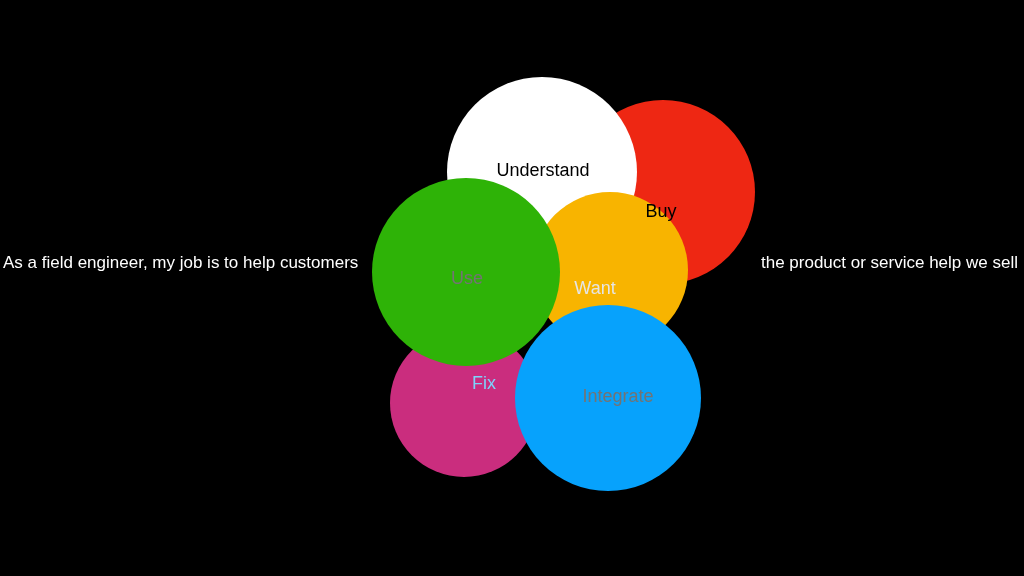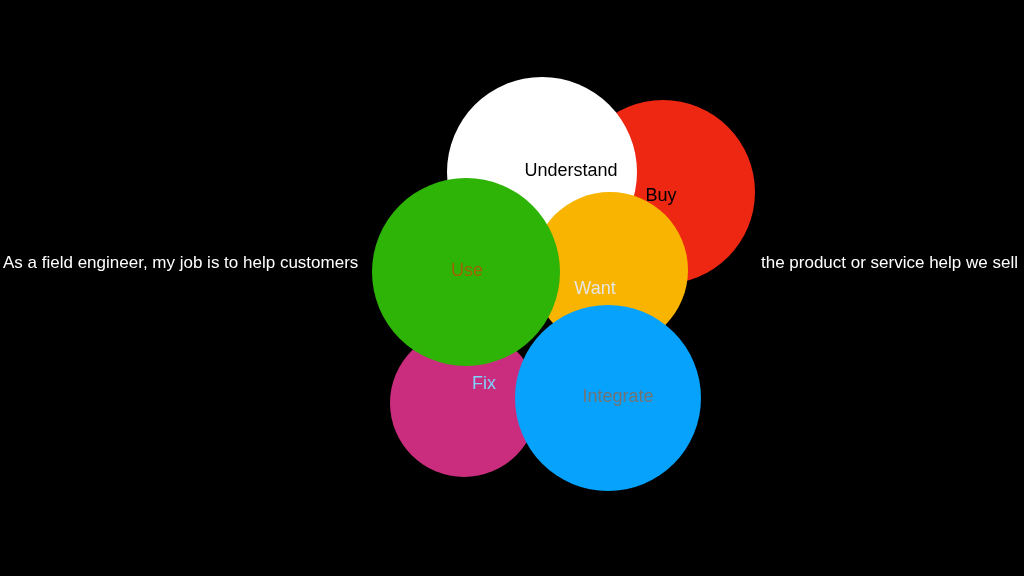--- a/index.html
+++ b/index.html
@@ -48,27 +48,27 @@
   }
 </style>
 </head>
 <body>
 
 <div class="stage">
   <div class="caption left">As a field engineer, my job is to help customers</div>
 
   <div id="venn">
       <div class="circle" style="left: 571px; top: 100px; width: 184px; height: 184px; background: rgb(238, 39, 19); z-index: 1;"></div>
-      <div class="circle-label" style="left: 661px; top: 196px; color: rgb(0, 0, 0);">Buy</div>
+      <div class="circle-label" style="left: 661px; top: 212px; color: rgb(0, 0, 0);">Buy</div>
       <div class="circle" style="left: 447px; top: 77px; width: 190px; height: 190px; background: rgb(255, 255, 255); z-index: 2;"></div>
-      <div class="circle-label" style="left: 543px; top: 171px; color: rgb(0, 0, 0); margin-left: 28px;">Understand</div>
+      <div class="circle-label" style="left: 543px; top: 171px; color: rgb(0, 0, 0);">Understand</div>
       <div class="circle" style="left: 532px; top: 192px; width: 156px; height: 156px; background: rgb(248, 180, 0); z-index: 3;"></div>
       <div class="circle-label" style="left: 595px; top: 289px; color: #e5e5e5;">Want</div>
       <div class="circle" style="left: 390px; top: 329px; width: 148px; height: 148px; background: rgb(202, 45, 126); z-index: 4;"></div>
       <div class="circle-label" style="left: 484px; top: 384px; color: #7dd3fc;">Fix</div>
       <div class="circle" style="left: 372px; top: 178px; width: 188px; height: 188px; background: rgb(46, 179, 7); z-index: 5;"></div>
-      <div class="circle-label" style="left: 467px; top: 271px; color: #a16207;">Use</div>
+      <div class="circle-label" style="left: 467px; top: 279px; color: #737373;">Use</div>
       <div class="circle" style="left: 515px; top: 305px; width: 186px; height: 186px; background: rgb(7, 162, 252); z-index: 6;"></div>
       <div class="circle-label" style="left: 618px; top: 397px; color: #737373;">Integrate</div>
     </div>
 
   <div class="caption right">the product or service help we sell</div>
 </div>
 
 </body></html>

